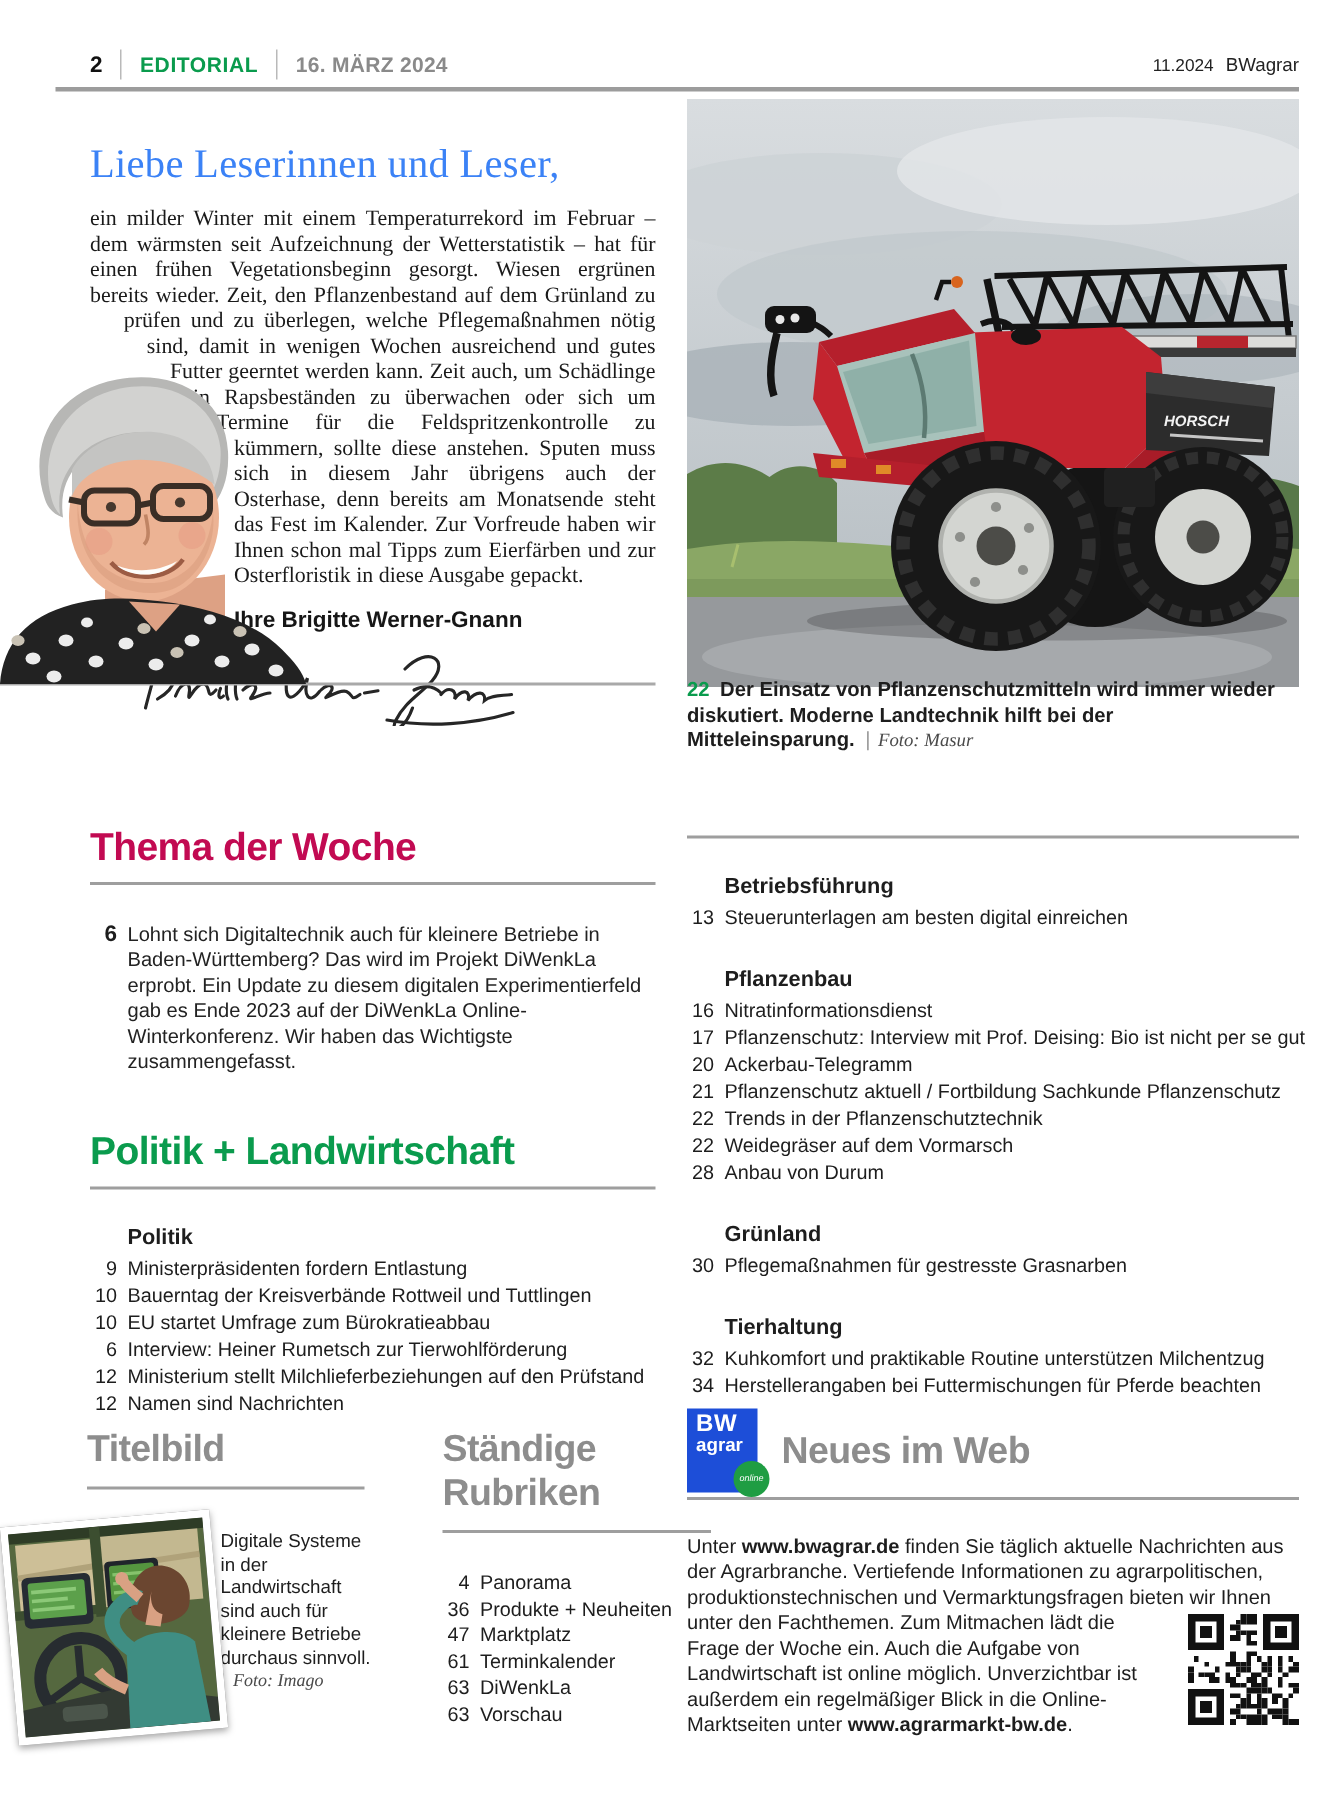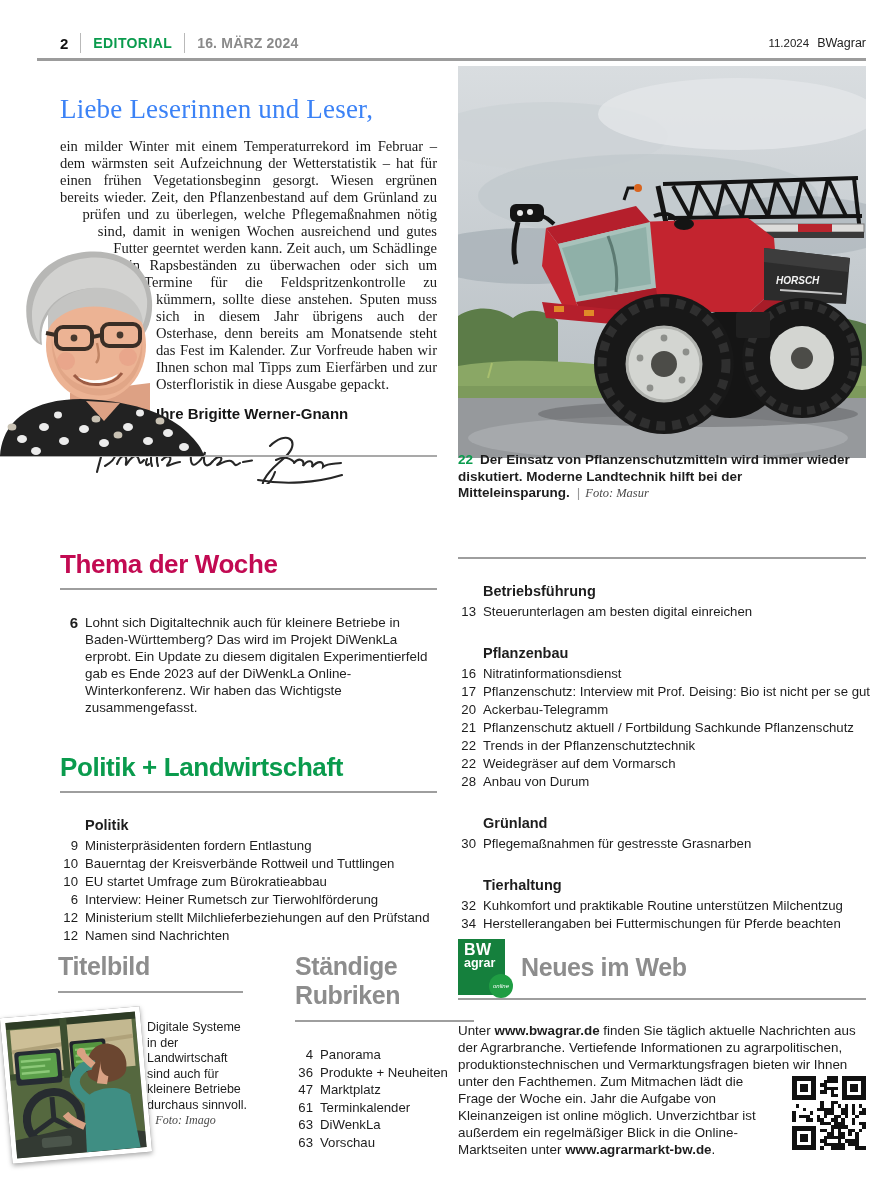--- a/index.html
+++ b/index.html
@@ -57,21 +57,21 @@
   .mt36 { margin-top:36px; }
 
   
   .titelbild-block { left:58px; top:952px; width:185px; }
   .rubriken-block  { left:258px; top:952px; width:179px;margin-left:37px; }
   .web-block       { left:458px; top:952px; width:408px; }
   .bot-head { font-size:25px; }
   .bot-rule { height:2px; background:#9e9e9e; margin-top:10px; }
   .titelbild-block .bot-rule, .rubriken-block .bot-rule { margin-top:10px; }
   .head-row { display:flex; align-items:center; height:42px; margin-top:-6px; }
-  .bwlogo { width:47px; height:56px; background:#15803d; position:relative; flex:none; padding:4px 0 0 6px; }
+  .bwlogo { width:47px; height:56px; background:#1d4ed8; position:relative; flex:none; padding:4px 0 0 6px; }
   .bwlogo .l1 { color:#fff; font-weight:bold; font-size:16px; line-height:14px; letter-spacing:.5px; }
   .bwlogo .l2 { color:#fff; font-weight:bold; font-size:12.5px; line-height:13px; }
   .bwlogo .online { position:absolute; right:-8px; bottom:-3px; width:24px; height:24px; border-radius:50%; background:#1f9d43; color:#fff; font-size:6px; font-style:italic; display:flex; align-items:center; justify-content:center; }
   .web-title { margin-left:16px; }
   .tb-photo { left:6px; top:1012px; width:140px; height:146px; transform:rotate(-5deg); border:5px solid #fff; box-shadow:0 2px 5px rgba(0,0,0,.35); background:#777; z-index:3; }
   .tb-text { left:147px; top:1020px; width:102px; font-size:12.5px; line-height:15.5px; color:#1d1d1d; }
   .tb-credit { font-family:"Liberation Serif",serif; font-style:italic; font-size:12px; color:#4a4a4a; }
   .tb-credit .cap-sep { margin-left:0; }
   .rub-list { margin-top:24px; }
   .rub-list .toc-item { line-height:17.5px; }
@@ -636,15 +636,15 @@
         <span class="qm" style="left: 59.84px; top: 66.88px;"></span>
         <span class="qm" style="left: 63.36px; top: 66.88px;"></span>
         <span class="qm" style="left: 28.16px; top: 70.4px;"></span>
         <span class="qm" style="left: 38.72px; top: 70.4px;"></span>
         <span class="qm" style="left: 42.24px; top: 70.4px;"></span>
         <span class="qm" style="left: 45.76px; top: 70.4px;"></span>
         <span class="qm" style="left: 49.28px; top: 70.4px;"></span>
         <span class="qm" style="left: 63.36px; top: 70.4px;"></span>
         <span class="qm" style="left: 66.88px; top: 70.4px;"></span>
         <span class="qm" style="left: 70.4px; top: 70.4px;"></span>
-      </span><span>Zum Mitmachen lädt die Frage der Woche ein. Jahr die Aufgabe von Kleinanzeigen ist online möglich. Unverzichtbar ist außerdem ein regelmäßiger Blick in die Online-Marktseiten unter </span><a class="web-url" href="#">www.agrarmarkt-bw.de</a><span>.</span>
+      </span><span>Zum Mitmachen lädt die Frage der Woche ein. Auch die Aufgabe von Landwirtschaft ist online möglich. Unverzichtbar ist außerdem ein regelmäßiger Blick in die Online-Marktseiten unter </span><a class="web-url" href="#">www.agrarmarkt-bw.de</a><span>.</span>
   </div>
 </div>
 
 </body></html>

